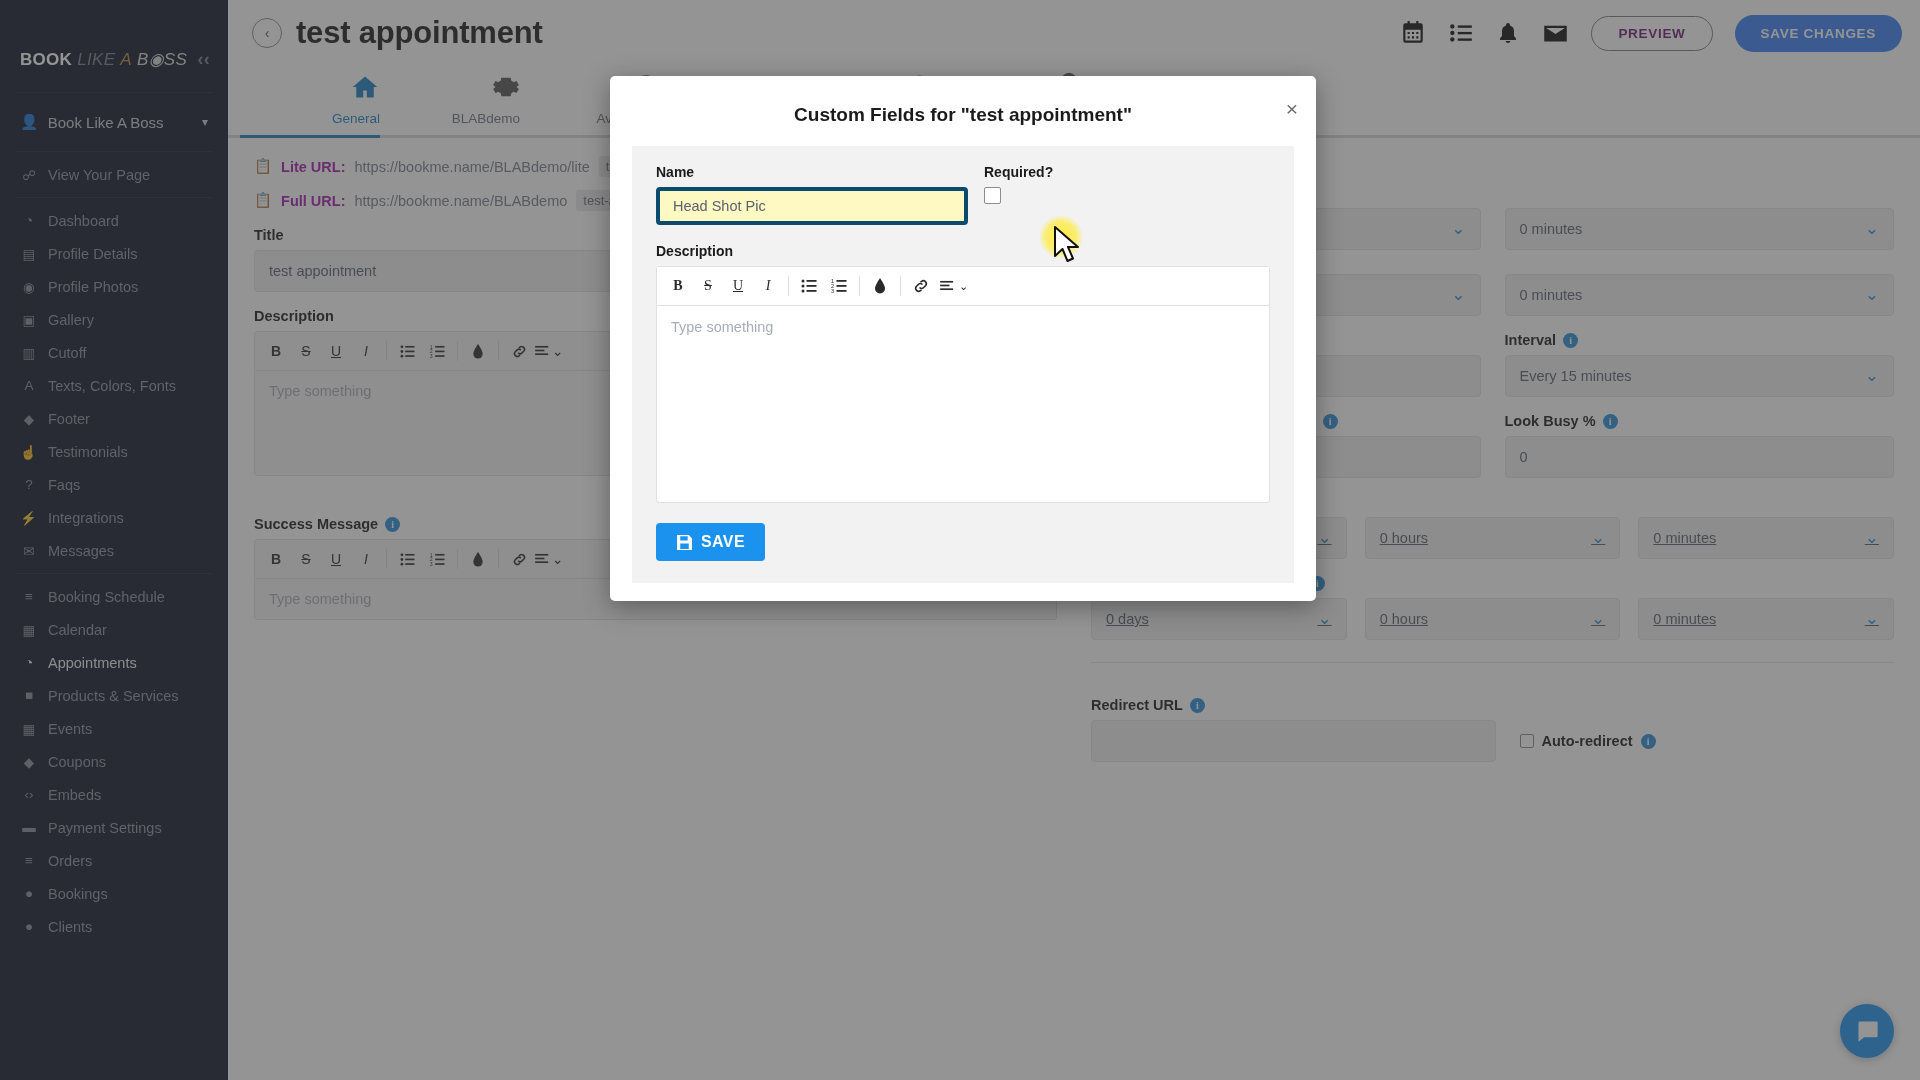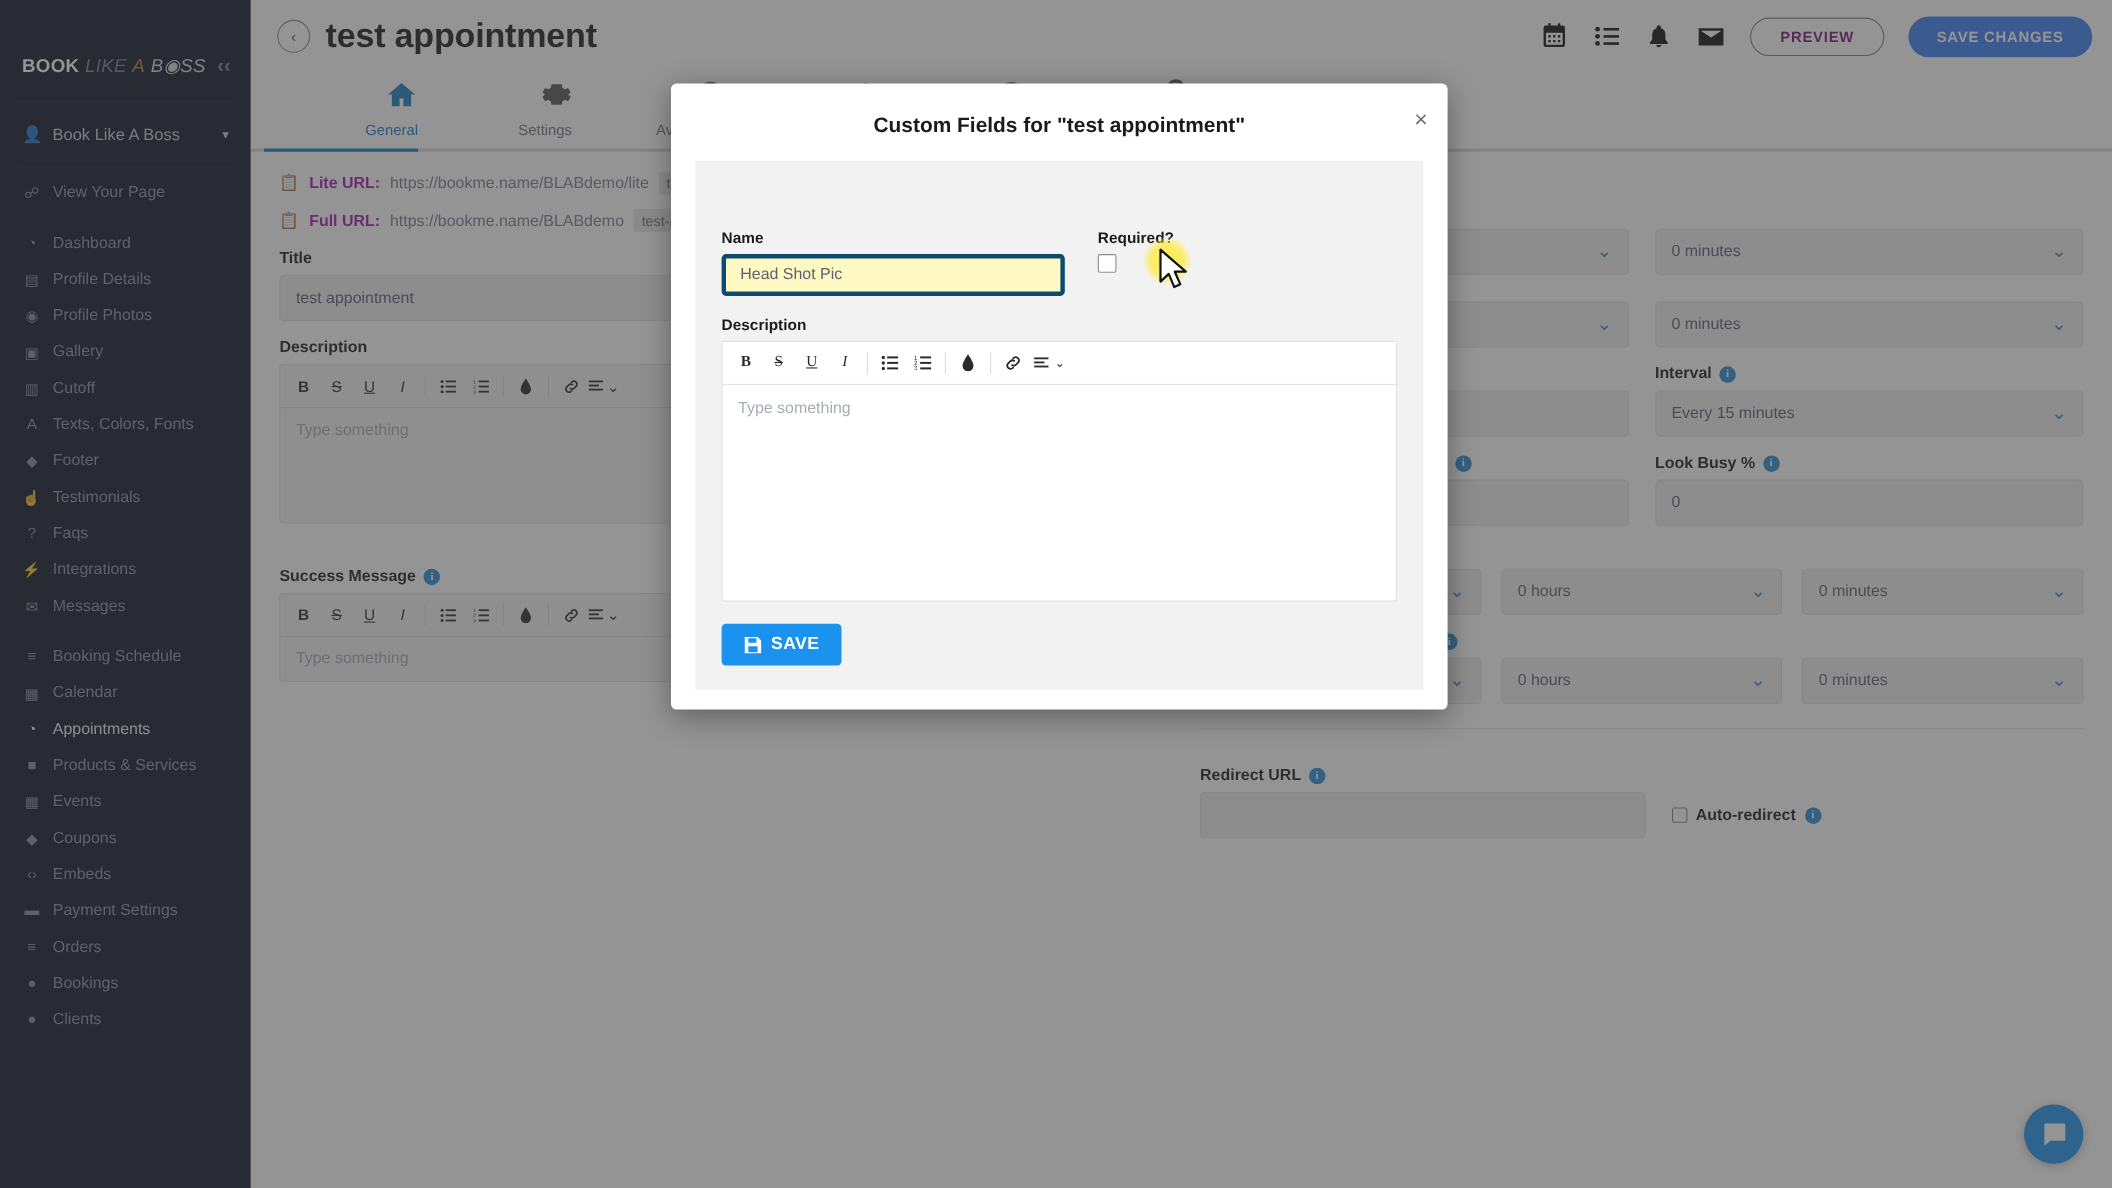--- a/index.html
+++ b/index.html
@@ -106,21 +106,21 @@
   .editor { border:1px solid #e0e0e0; border-radius:3px; background:#f4f4f4; }
   .etoolbar { display:flex; align-items:center; gap:0; padding:5px 6px; border-bottom:1px solid #e0e0e0; }
   .ebtn {
     width:30px; height:28px; display:flex; align-items:center; justify-content:center;
     font-size:14px; color:#2b2b2b; cursor:pointer;
   }
   .edvd { width:1px; height:20px; background:#dcdcdc; margin:0 5px; }
   .earea { height:104px; padding:12px 14px; font-size:14.5px; color:#a8acb6; }
 
   .row3 { display:flex; gap:18px; }
-  .row3 > div { flex:1; }
+  .row3 > div { flex:1;text-decoration:underline; }
   .rowhalf { display:flex; gap:24px; }
   .rowhalf > div { flex:1; }
 
   .hr { height:1px; background:#e6e6e6; margin:22px 0 6px; }
 
   
   .chat-fab {
     position:absolute; right:26px; bottom:22px; width:54px; height:54px; border-radius:50%;
     background:#1c92ef; display:flex; align-items:center; justify-content:center; cursor:pointer;
     box-shadow:0 2px 10px rgba(0,0,0,.25);
@@ -133,21 +133,21 @@
     background:#fff; border-radius:5px; box-shadow:0 6px 26px rgba(0,0,0,.35);
     padding:18px 0 0 0;
   }
   .modal-title {
     text-align:center; font-size:19px; font-weight:700; color:#1b1b1b; padding:10px 44px 20px;
   }
   .modal-x {
     position:absolute; right:18px; top:22px; font-size:21px; color:#6e6e6e; cursor:pointer; line-height:1;
   }
   .modal-body { background:#f2f2f2; margin:0 22px; padding:18px 24px 22px; }
-  .m-row { display:flex; gap:30px; align-items:flex-start;margin-top:44px; }
+  .m-row { display:flex; gap:16px; align-items:flex-start; }
   .m-label { font-size:14px; font-weight:700; color:#1b1b1b; margin-bottom:7px; }
   .m-input {
     height:38px; background:#fef9c3; border:4px solid #0c4a6e; border-radius:4px;
     display:flex; align-items:center; padding:0 13px; font-size:14.5px; color:#5c6170;
   }
   .m-select {
     height:38px; background:#fff; border:1px solid #dcdcdc; border-radius:4px;
     display:flex; align-items:center; padding:0 13px; font-size:14.5px; color:#5c6170;
   }
   .m-select::after { content:'⌄'; margin-left:auto; color:#3b3b3b; font-size:17px; line-height:8px; }
@@ -340,21 +340,21 @@
           <div class="tab active">
             <div class="tic"><svg width="30" height="28" viewBox="0 0 24 24" fill="currentColor">
                 <path d="M12 3 1.5 12h3v9h6v-6h3v6h6v-9h3z"></path>
               </svg></div>
             <div>General</div>
           </div>
           <div class="tab">
             <div class="tic"><svg width="28" height="28" viewBox="0 0 24 24" fill="currentColor">
                 <path d="M12 8a4 4 0 1 0 0 8 4 4 0 0 0 0-8zm9 4 2-1.7-2-3.4-2.5 1a7.6 7.6 0 0 0-2-1.2L16 4H8l-.5 2.7a7.6 7.6 0 0 0-2 1.2l-2.5-1-2 3.4L3 12l-2 1.7 2 3.4 2.5-1c.6.5 1.3.9 2 1.2L8 20h8l.5-2.7c.7-.3 1.4-.7 2-1.2l2.5 1 2-3.4z"></path>
               </svg></div>
-            <div>Settings</div>
+            <div>BLABdemo</div>
           </div>
           <div class="tab">
             <div class="tic"><svg width="28" height="28" viewBox="0 0 24 24" fill="currentColor">
                 <path d="M12 2a10 10 0 1 0 0 20 10 10 0 0 0 0-20zm1 10.5V6h-2v7.3l5 3 1-1.7z"></path>
               </svg></div>
             <div>Availability</div>
           </div>
           <div class="tab">
             <div class="tic"><svg width="26" height="28" viewBox="0 0 24 24" fill="currentColor">
                 <path d="M12 2a2 2 0 0 1 2 2v.6a6 6 0 0 1 4 5.65V15l2 2.4V19H4v-1.6L6 15v-4.75a6 6 0 0 1 4-5.65V4a2 2 0 0 1 2-2zm0 20a2.5 2.5 0 0 1-2.45-2h4.9A2.5 2.5 0 0 1 12 22z"></path>

